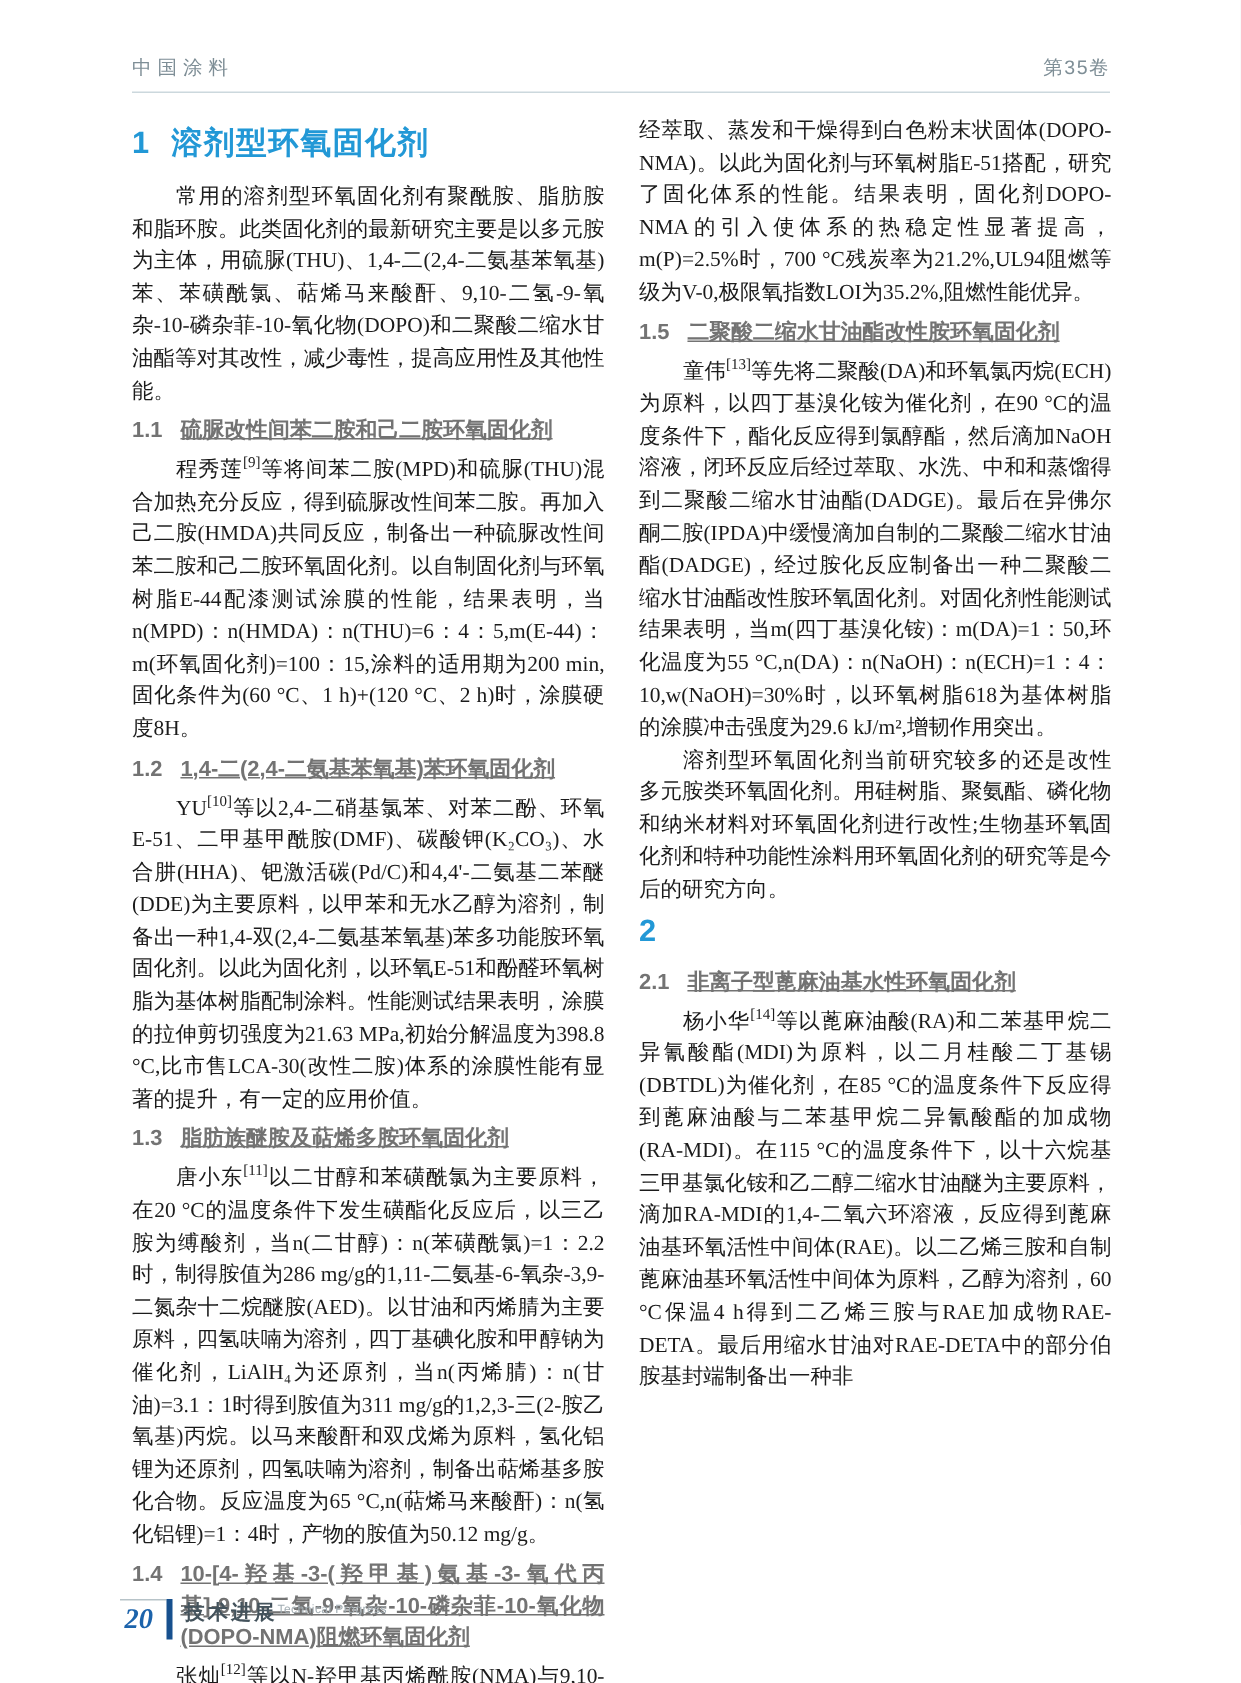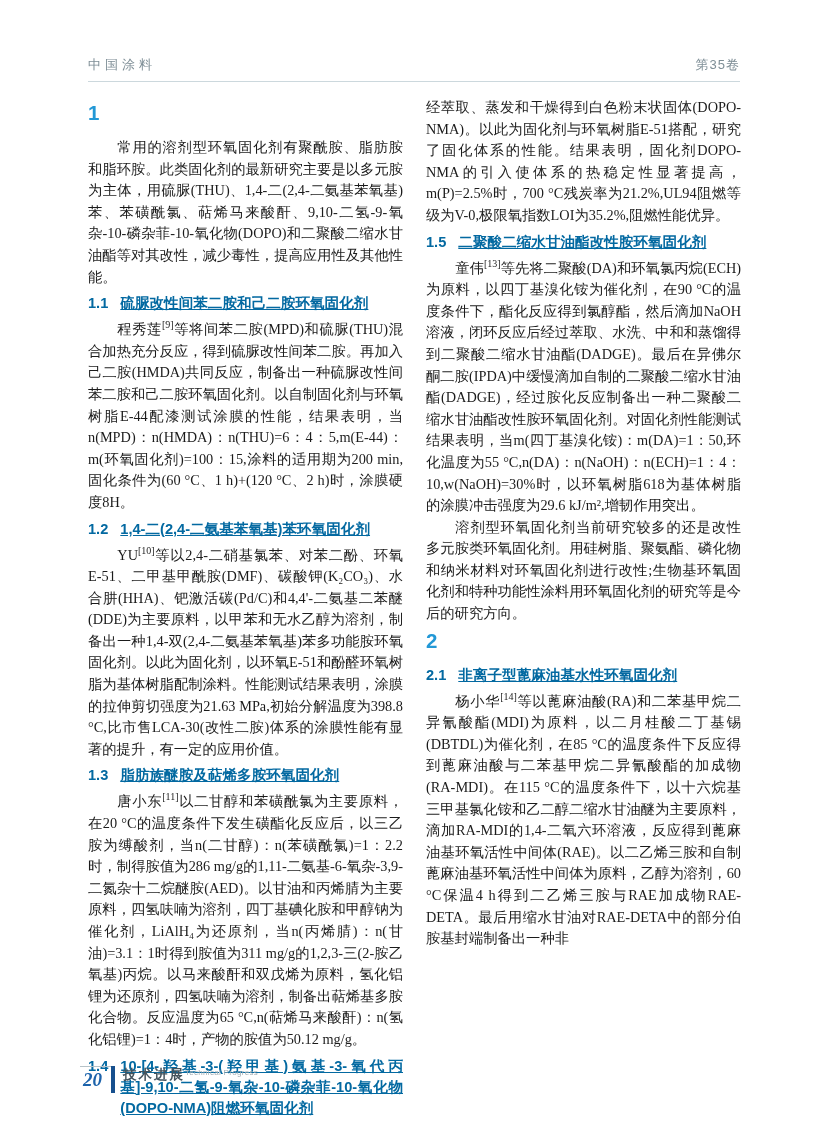--- a/index.html
+++ b/index.html
@@ -1,21 +1,21 @@
 <!DOCTYPE html>
 <html><head>
 <meta charset="utf-8">
 <style>
   html,body{margin:0;padding:0;background:#f4f5f5;}
   .page{
     position:relative;
     width:827px;height:1122px;
     background:#ffffff;
     box-sizing:border-box;
-    padding:56px 87px 0 88px;
+    padding:36px 87px 0 88px;
     overflow:hidden;
     font-family:"Liberation Serif","DejaVu Serif",serif;
     color:#1b1b1b;
   }
   
   .hdr{
     display:flex;justify-content:space-between;align-items:flex-end;
     font-family:"Liberation Sans","DejaVu Sans",sans-serif;
     font-size:13px;color:#7e8e96;
     padding-bottom:7px;border-bottom:1px solid #ccd8dd;
@@ -29,21 +29,21 @@
   h1.sec{
     display:flex;gap:15px;align-items:baseline;
     font-family:"Liberation Sans","DejaVu Sans",sans-serif;
     font-size:20.5px;font-weight:bold;color:#2298d6;
     margin:4px 0 12px 0;letter-spacing:1px;
   }
   h1.sec .num{letter-spacing:0;}
   h2.sub{
     display:flex;gap:12px;align-items:baseline;
     font-family:"Liberation Sans","DejaVu Sans",sans-serif;
-    font-size:14.6px;font-weight:bold;color:#0369a1;
+    font-size:14.6px;font-weight:bold;color:#737373;
     margin:5px 0 5px 0;line-height:21px;
   }
   h2.sub .num{flex:0 0 auto;}
   h2.sub .ttl{text-align:justify;text-decoration:underline;}
   
   p.body{
     font-size:14.3px;line-height:21.6px;
     text-align:justify;margin:0;
   }
   p.indent{text-indent:2.05em;}
@@ -75,20 +75,21 @@
   <div class="hdr">
     <span class="journal">中国涂料</span>
     <span class="volume">第35卷</span>
   </div>
 
   <div class="cols">
 
     <div class="col">
       <h1 class="sec">
         <span class="num">1</span>
+        <span class="ttl">溶剂型环氧固化剂</span>
       </h1>
       <p class="body indent">常用的溶剂型环氧固化剂有聚酰胺、脂肪胺和脂环胺。此类固化剂的最新研究主要是以多元胺为主体，用硫脲(THU)、1,4-二(2,4-二氨基苯氧基)苯、苯磺酰氯、萜烯马来酸酐、9,10-二氢-9-氧杂-10-磷杂菲-10-氧化物(DOPO)和二聚酸二缩水甘油酯等对其改性，减少毒性，提高应用性及其他性能。</p>
 
       <h2 class="sub">
         <span class="num">1.1</span>
         <span class="ttl">硫脲改性间苯二胺和己二胺环氧固化剂</span>
       </h2>
       <p class="body indent">程秀莲<sup>[9]</sup>等将间苯二胺(MPD)和硫脲(THU)混合加热充分反应，得到硫脲改性间苯二胺。再加入己二胺(HMDA)共同反应，制备出一种硫脲改性间苯二胺和己二胺环氧固化剂。以自制固化剂与环氧树脂E-44配漆测试涂膜的性能，结果表明，当n(MPD)：n(HMDA)：n(THU)=6：4：5,m(E-44)：m(环氧固化剂)=100：15,涂料的适用期为200 min,固化条件为(60 °C、1 h)+(120 °C、2 h)时，涂膜硬度8H。</p>
 
       <h2 class="sub">

